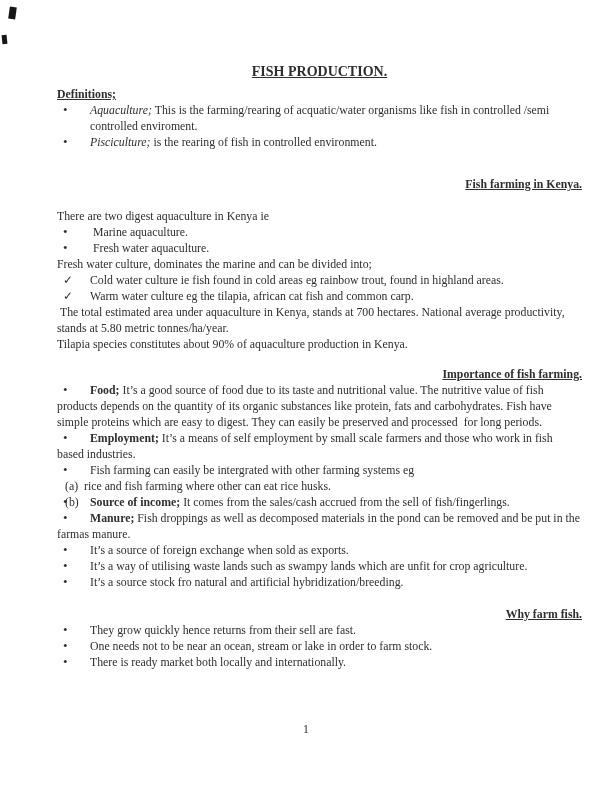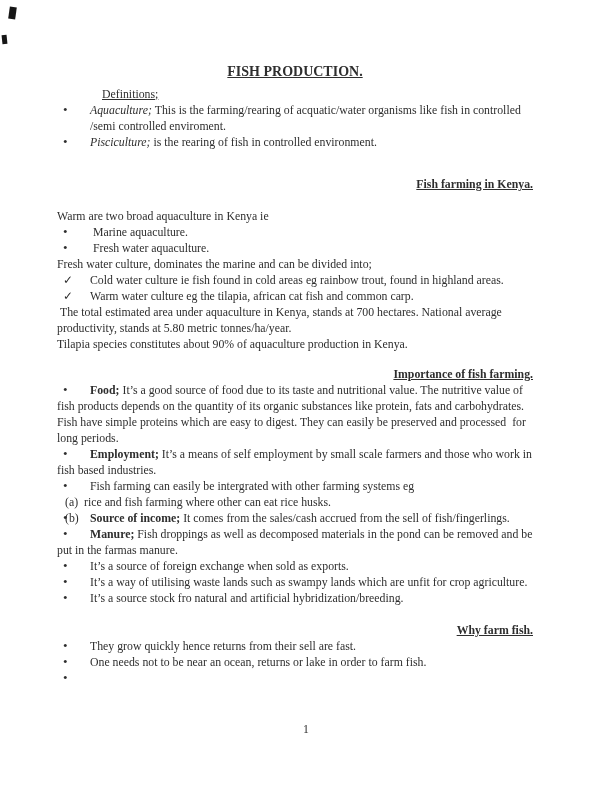--- a/index.html
+++ b/index.html
@@ -4,21 +4,21 @@
   <style>
     * { margin: 0; padding: 0; box-sizing: border-box; }
     html, body { background: #ffffff; }
     body { width: 612px; height: 792px; overflow: hidden; }
 
     .page {
       position: relative;
       width: 612px;
       height: 792px;
       background: #ffffff;
-      padding: 63px 79px 0 57px;
+      padding: 63px 30px 0 57px;
       font-family: "Liberation Serif", serif;
       font-size: 11.8px;
       line-height: 16px;
       color: #2e2e2e;
       overflow: hidden;
     }
 
     .doc-title {
       text-align: center;
       font-weight: bold;
@@ -28,23 +28,22 @@
       margin-bottom: 5px;
     }
 
     .heading {
       text-align: right;
       font-weight: bold;
       text-decoration: underline;
     }
 
     .label {
-      font-weight: normal;
+      font-weight: bold;
       text-decoration: underline;
-      margin-left: 45px;
     }
 
     .para, .li { white-space: pre-wrap; }
 
     .li { position: relative; }
     .li.hang { padding-left: 33px; }
     .li.hang > .marker { position: absolute; left: 6px; top: 0; }
     .li.inline-marker > .marker {
       display: inline-block;
       width: 33px;
@@ -83,21 +82,21 @@
 
   <h1 class="doc-title">FISH PRODUCTION.</h1>
 
   <div class="content">
       <p class="label">Definitions;</p>
       <div class="li hang"><span class="marker dot">•</span><span class="run i">Aquaculture; </span><span class="run">This is the farming/rearing of acquatic/water organisms like fish in controlled /semi controlled enviroment.</span></div>
       <div class="li hang"><span class="marker dot">•</span><span class="run i">Pisciculture; </span><span class="run">is the rearing of fish in controlled environment.</span></div>
       <div class="spacer" style="height: 25.6px;"></div>
       <p class="heading">Fish farming in Kenya.</p>
       <div class="spacer" style="height: 16px;"></div>
-      <p class="para">Warm are two broad aquaculture in Kenya ie</p>
+      <p class="para">There are two digest aquaculture in Kenya ie</p>
       <div class="li hang"><span class="marker dot">•</span><span class="run"> Marine aquaculture.</span></div>
       <div class="li hang"><span class="marker dot">•</span><span class="run"> Fresh water aquaculture.</span></div>
       <p class="para">Fresh water culture, dominates the marine and can be divided into;</p>
       <div class="li hang"><span class="marker">✓</span><span class="run">Cold water culture ie fish found in cold areas eg rainbow trout, found in highland areas.</span></div>
       <div class="li hang"><span class="marker">✓</span><span class="run">Warm water culture eg the tilapia, african cat fish and common carp.</span></div>
       <p class="para"> The total estimated area under aquaculture in Kenya, stands at 700 hectares. National average productivity, stands at 5.80 metric tonnes/ha/year.</p>
       <p class="para">Tilapia species constitutes about 90% of aquaculture production in Kenya.</p>
       <div class="spacer" style="height: 14.4px;"></div>
       <p class="heading">Importance of fish farming.</p>
       <div class="li inline-marker"><span class="marker dot">•</span><span class="run b">Food; </span><span class="run">It’s a good source of food due to its taste and nutritional value. The nutritive value of fish products depends on the quantity of its organic substances like protein, fats and carbohydrates. Fish have simple proteins which are easy to digest. They can easily be preserved and processed  for long periods.</span></div>
@@ -106,18 +105,18 @@
       <div class="li alpha"><span class="marker">(a)</span><span class="run">rice and fish farming where other can eat rice husks.</span></div>
       <div class="li alpha"><span class="marker">(b)</span></div>
       <div class="li hang"><span class="marker dot">•</span><span class="run b">Source of income; </span><span class="run">It comes from the sales/cash accrued from the sell of fish/fingerlings.</span></div>
       <div class="li inline-marker"><span class="marker dot">•</span><span class="run b">Manure; </span><span class="run">Fish droppings as well as decomposed materials in the pond can be removed and be put in the farmas manure.</span></div>
       <div class="li hang"><span class="marker dot">•</span><span class="run">It’s a source of foreign exchange when sold as exports.</span></div>
       <div class="li hang"><span class="marker dot">•</span><span class="run">It’s a way of utilising waste lands such as swampy lands which are unfit for crop agriculture.</span></div>
       <div class="li hang"><span class="marker dot">•</span><span class="run">It’s a source stock fro natural and artificial hybridization/breeding.</span></div>
       <div class="spacer" style="height: 16px;"></div>
       <p class="heading">Why farm fish.</p>
       <div class="li hang"><span class="marker dot">•</span><span class="run">They grow quickly hence returns from their sell are fast.</span></div>
-      <div class="li hang"><span class="marker dot">•</span><span class="run">One needs not to be near an ocean, returns or lake in order to farm fish.</span></div>
-      <div class="li hang"><span class="marker dot">•</span></div>
+      <div class="li hang"><span class="marker dot">•</span><span class="run">One needs not to be near an ocean, stream or lake in order to farm stock.</span></div>
+      <div class="li hang"><span class="marker dot">•</span><span class="run">There is ready market both locally and internationally.</span></div>
     </div>
 
   <div class="footer">1</div>
 </div>
 
 </body></html>

